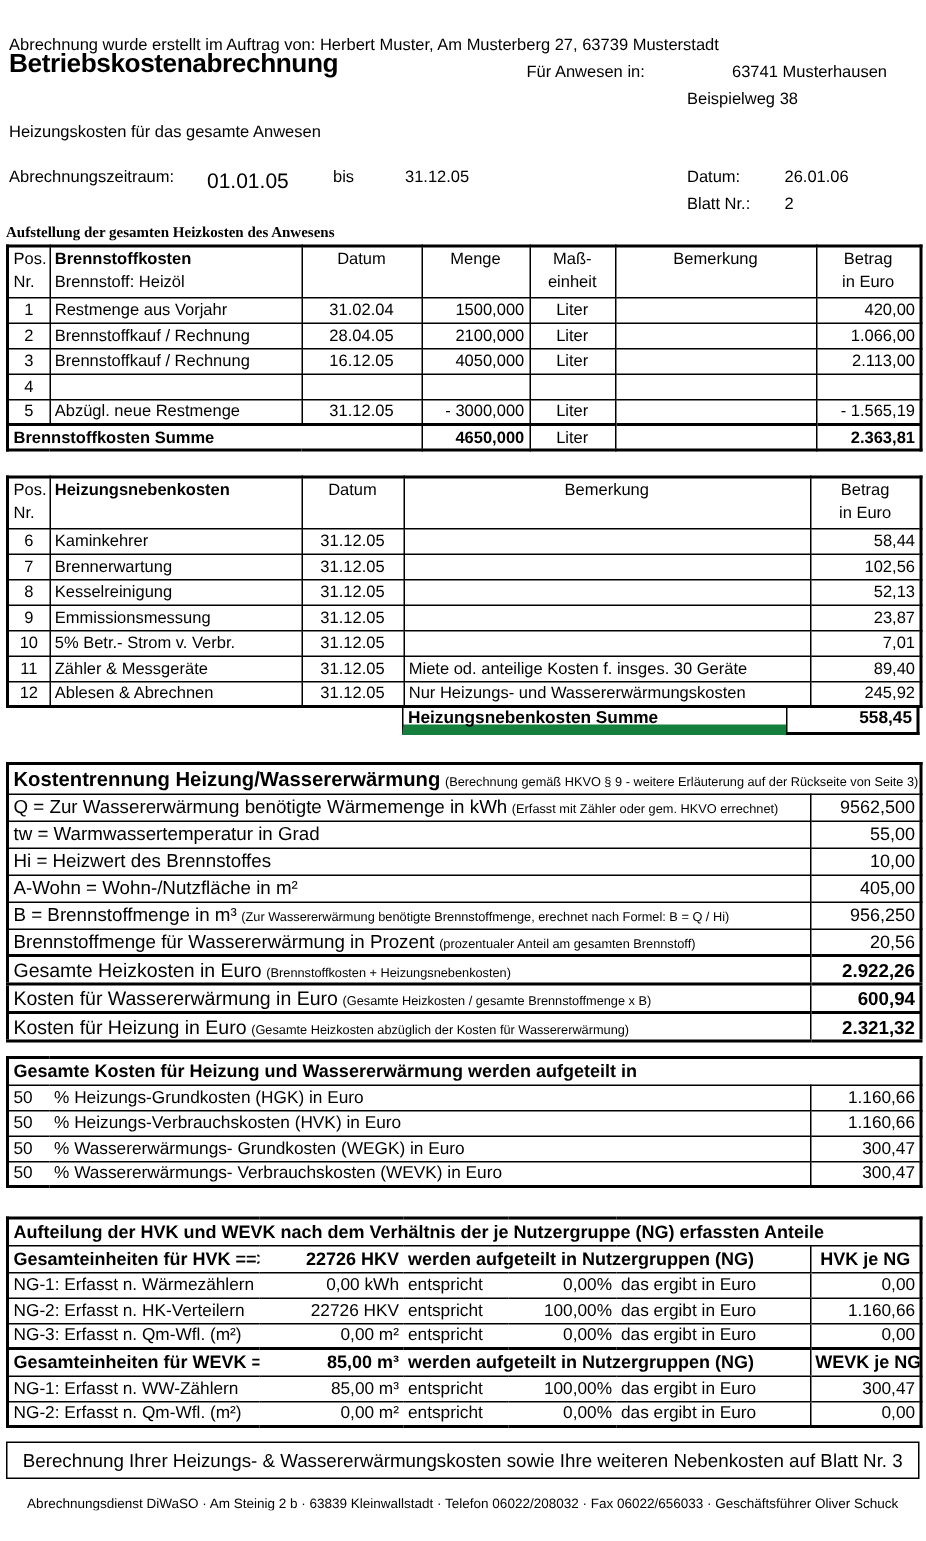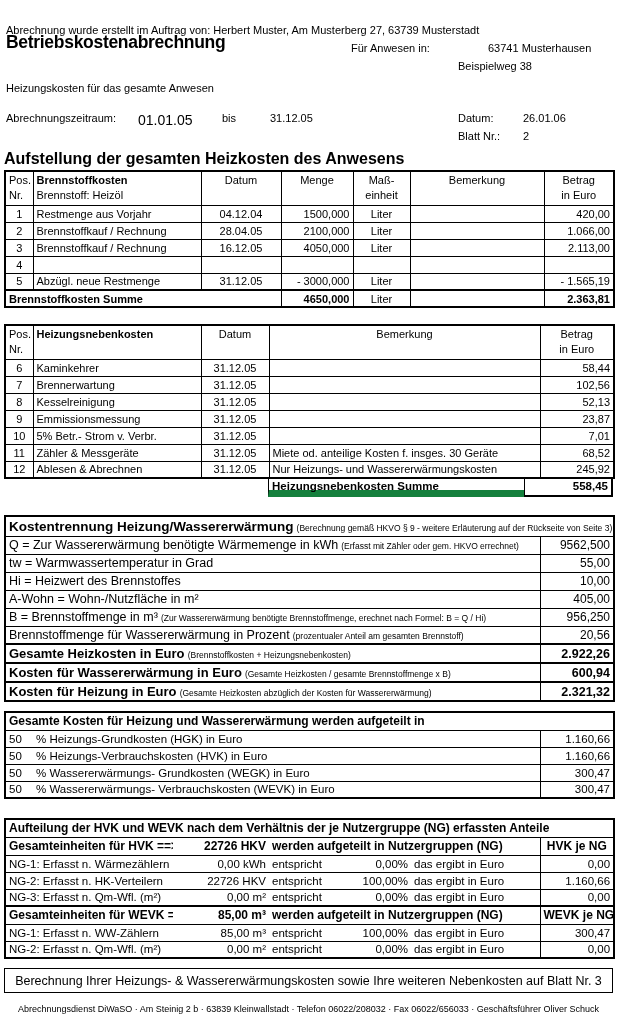--- a/index.html
+++ b/index.html
@@ -19,21 +19,21 @@
   .prop2 { left:454px; top:56px; font-size:11px; }
   .subtitle { left:2px; top:78px; font-size:11px; }
   .p-label { left:2px; top:108px; font-size:11px; }
   .p-from { left:134px; top:108px; font-size:14px; }
   .p-sep  { left:218px; top:108px; font-size:11px; }
   .p-to   { left:266px; top:108px; font-size:11px; }
   .d-label { left:454px; top:108px; font-size:11px; }
   .d-val   { left:519px; top:108px; font-size:11px; }
   .s-label { left:454px; top:126px; font-size:11px; }
   .s-val   { left:519px; top:126px; font-size:11px; }
-  .section-title { font-size:16px; font-weight:bold; margin:0 0 2px 0; }
+  .section-title { font-size:10px; font-weight:bold; margin:0 0 2px 0;font-family:Liberation Serif, serif; }
   
   table { border-collapse:collapse; table-layout:fixed; width:609px; border:2px solid #000; }
   td { border:1px solid #000; padding:0 3px; font-size:11px; height:17px;
        overflow:hidden; white-space:nowrap; vertical-align:middle; }
   .hd td { height:34px; vertical-align:top; padding-top:1px; }
   .hd .l2 { line-height:15px; }
   .b { font-weight:bold; }
   .r { text-align:right;padding-left:11px; }
   .c { text-align:center; }
   .thick-top td { border-top:2px solid #000; }
@@ -45,21 +45,21 @@
                    border-bottom:2px solid #000; font-size:11.5px; font-weight:bold;
                    text-align:right; padding:1px 3px 0; }
   
   .split td { height:18px; }
   .split .ttl { font-size:13.5px; font-weight:bold; }
   .split .ttl-note { font-size:8.5px; }
   .split .lbl { font-size:12.5px; }
   .split .note { font-size:8.5px; }
   .split .val { font-size:12px; text-align:right; }
   .split tr.tot td { border-top:2px solid #000; border-bottom:2px solid #000; height:19px; }
-  .split tr.tot .lbl { font-size:13px; font-weight:bold; }
+  .split tr.tot .lbl { font-size:13px; font-weight:normal; }
   .split tr.tot .val { font-size:12.5px; font-weight:bold; }
   
   .alloc td { height:17px; font-size:11.5px; }
   .alloc .no-r { border-right:none; }
   .alloc .no-l { border-left:none; }
   .alloc .hrow td { font-size:12px; font-weight:bold; height:18px; }
   
   .ng td { border-left:none; border-right:none; font-size:11.5px; height:17px; }
   .ng td.last { border-left:1px solid #000; }
   .ng tr.t td { font-weight:bold; font-size:12px; height:18px; }
@@ -130,21 +130,21 @@
             <div class="l2">Bemerkung</div>
           </td>
       <td class="c">
             <div class="l2">Betrag</div>
             <div class="l2">in Euro</div>
           </td>
     </tr>
     <tr>
       <td class="c">1</td>
       <td>Restmenge aus Vorjahr</td>
-      <td class="c">04.12.04</td>
+      <td class="c">31.02.04</td>
       <td class="r">1500,000</td>
       <td class="c">Liter</td>
       <td></td>
       <td class="r">420,00</td>
     </tr>
     <tr>
       <td class="c">2</td>
       <td>Brennstoffkauf / Rechnung</td>
       <td class="c">28.04.05</td>
       <td class="r">2100,000</td>
@@ -250,21 +250,21 @@
       <td>5% Betr.- Strom v. Verbr.</td>
       <td class="c">31.12.05</td>
       <td></td>
       <td class="r">7,01</td>
     </tr>
     <tr>
       <td class="c">11</td>
       <td>Zähler &amp; Messgeräte</td>
       <td class="c">31.12.05</td>
       <td>Miete od. anteilige Kosten f. insges. 30 Geräte</td>
-      <td class="r">68,52</td>
+      <td class="r">89,40</td>
     </tr>
     <tr>
       <td class="c">12</td>
       <td>Ablesen &amp; Abrechnen</td>
       <td class="c">31.12.05</td>
       <td>Nur Heizungs- und Wassererwärmungskosten</td>
       <td class="r">245,92</td>
     </tr>
   </tbody>
     </table>

